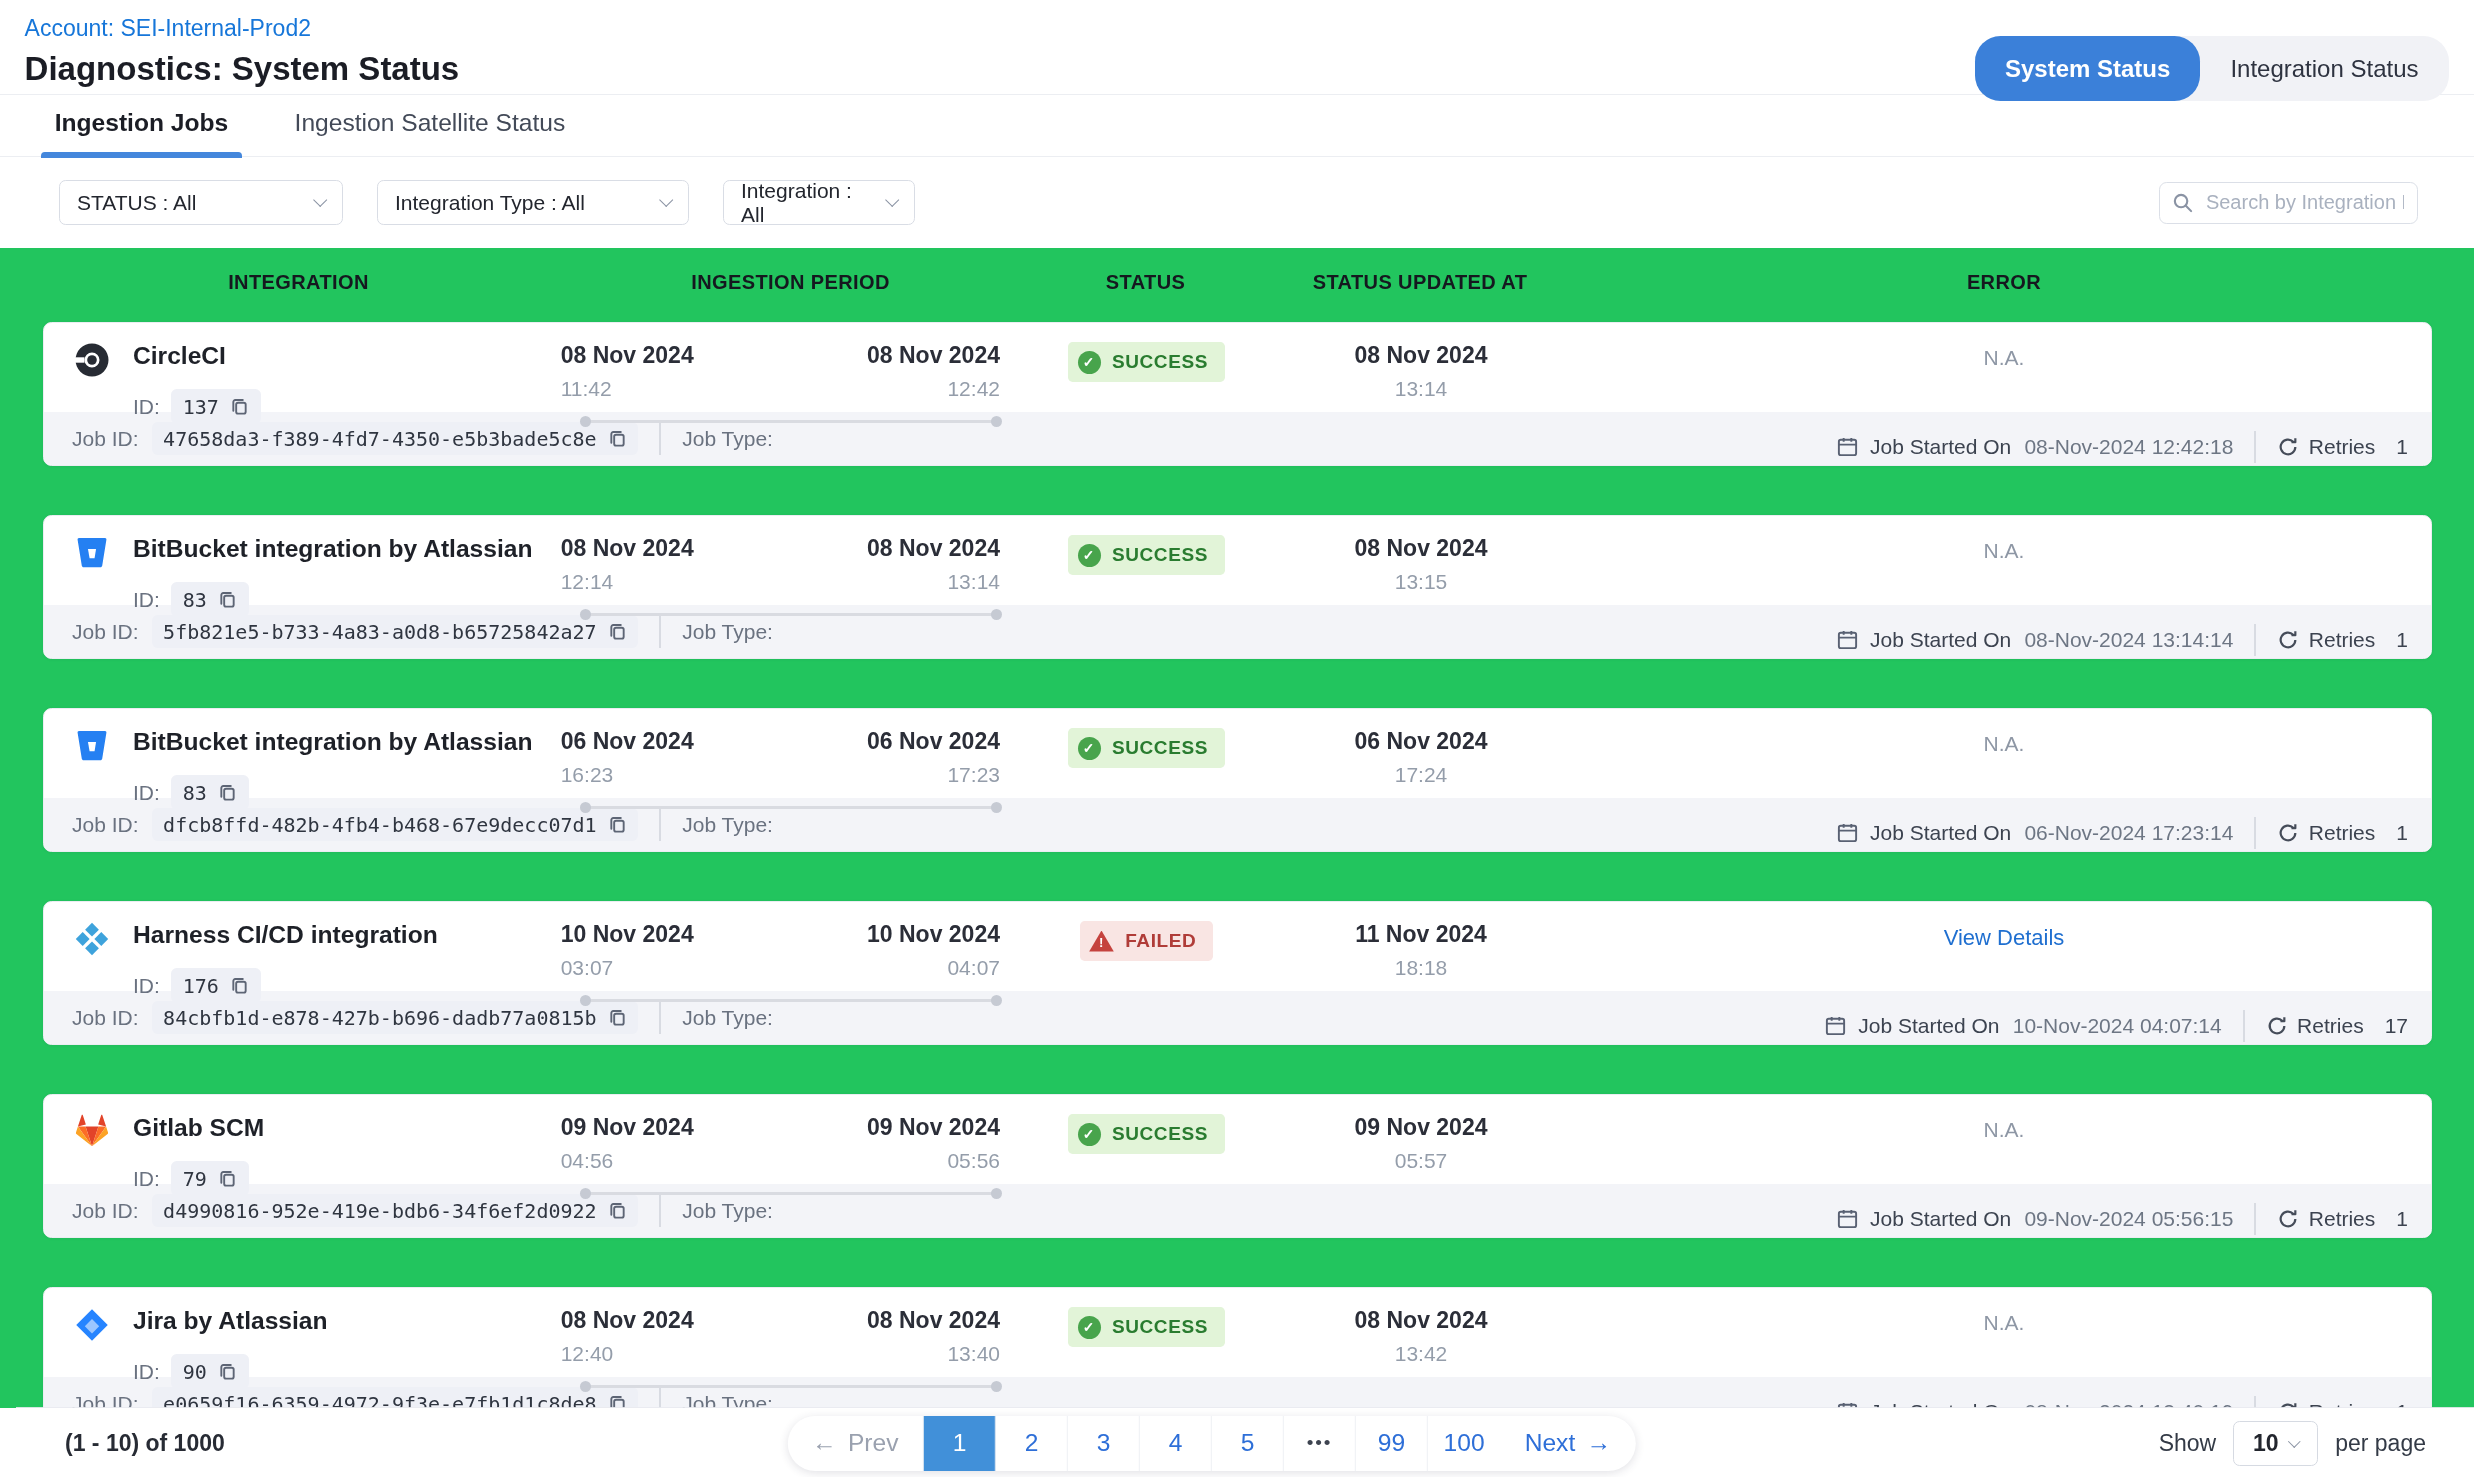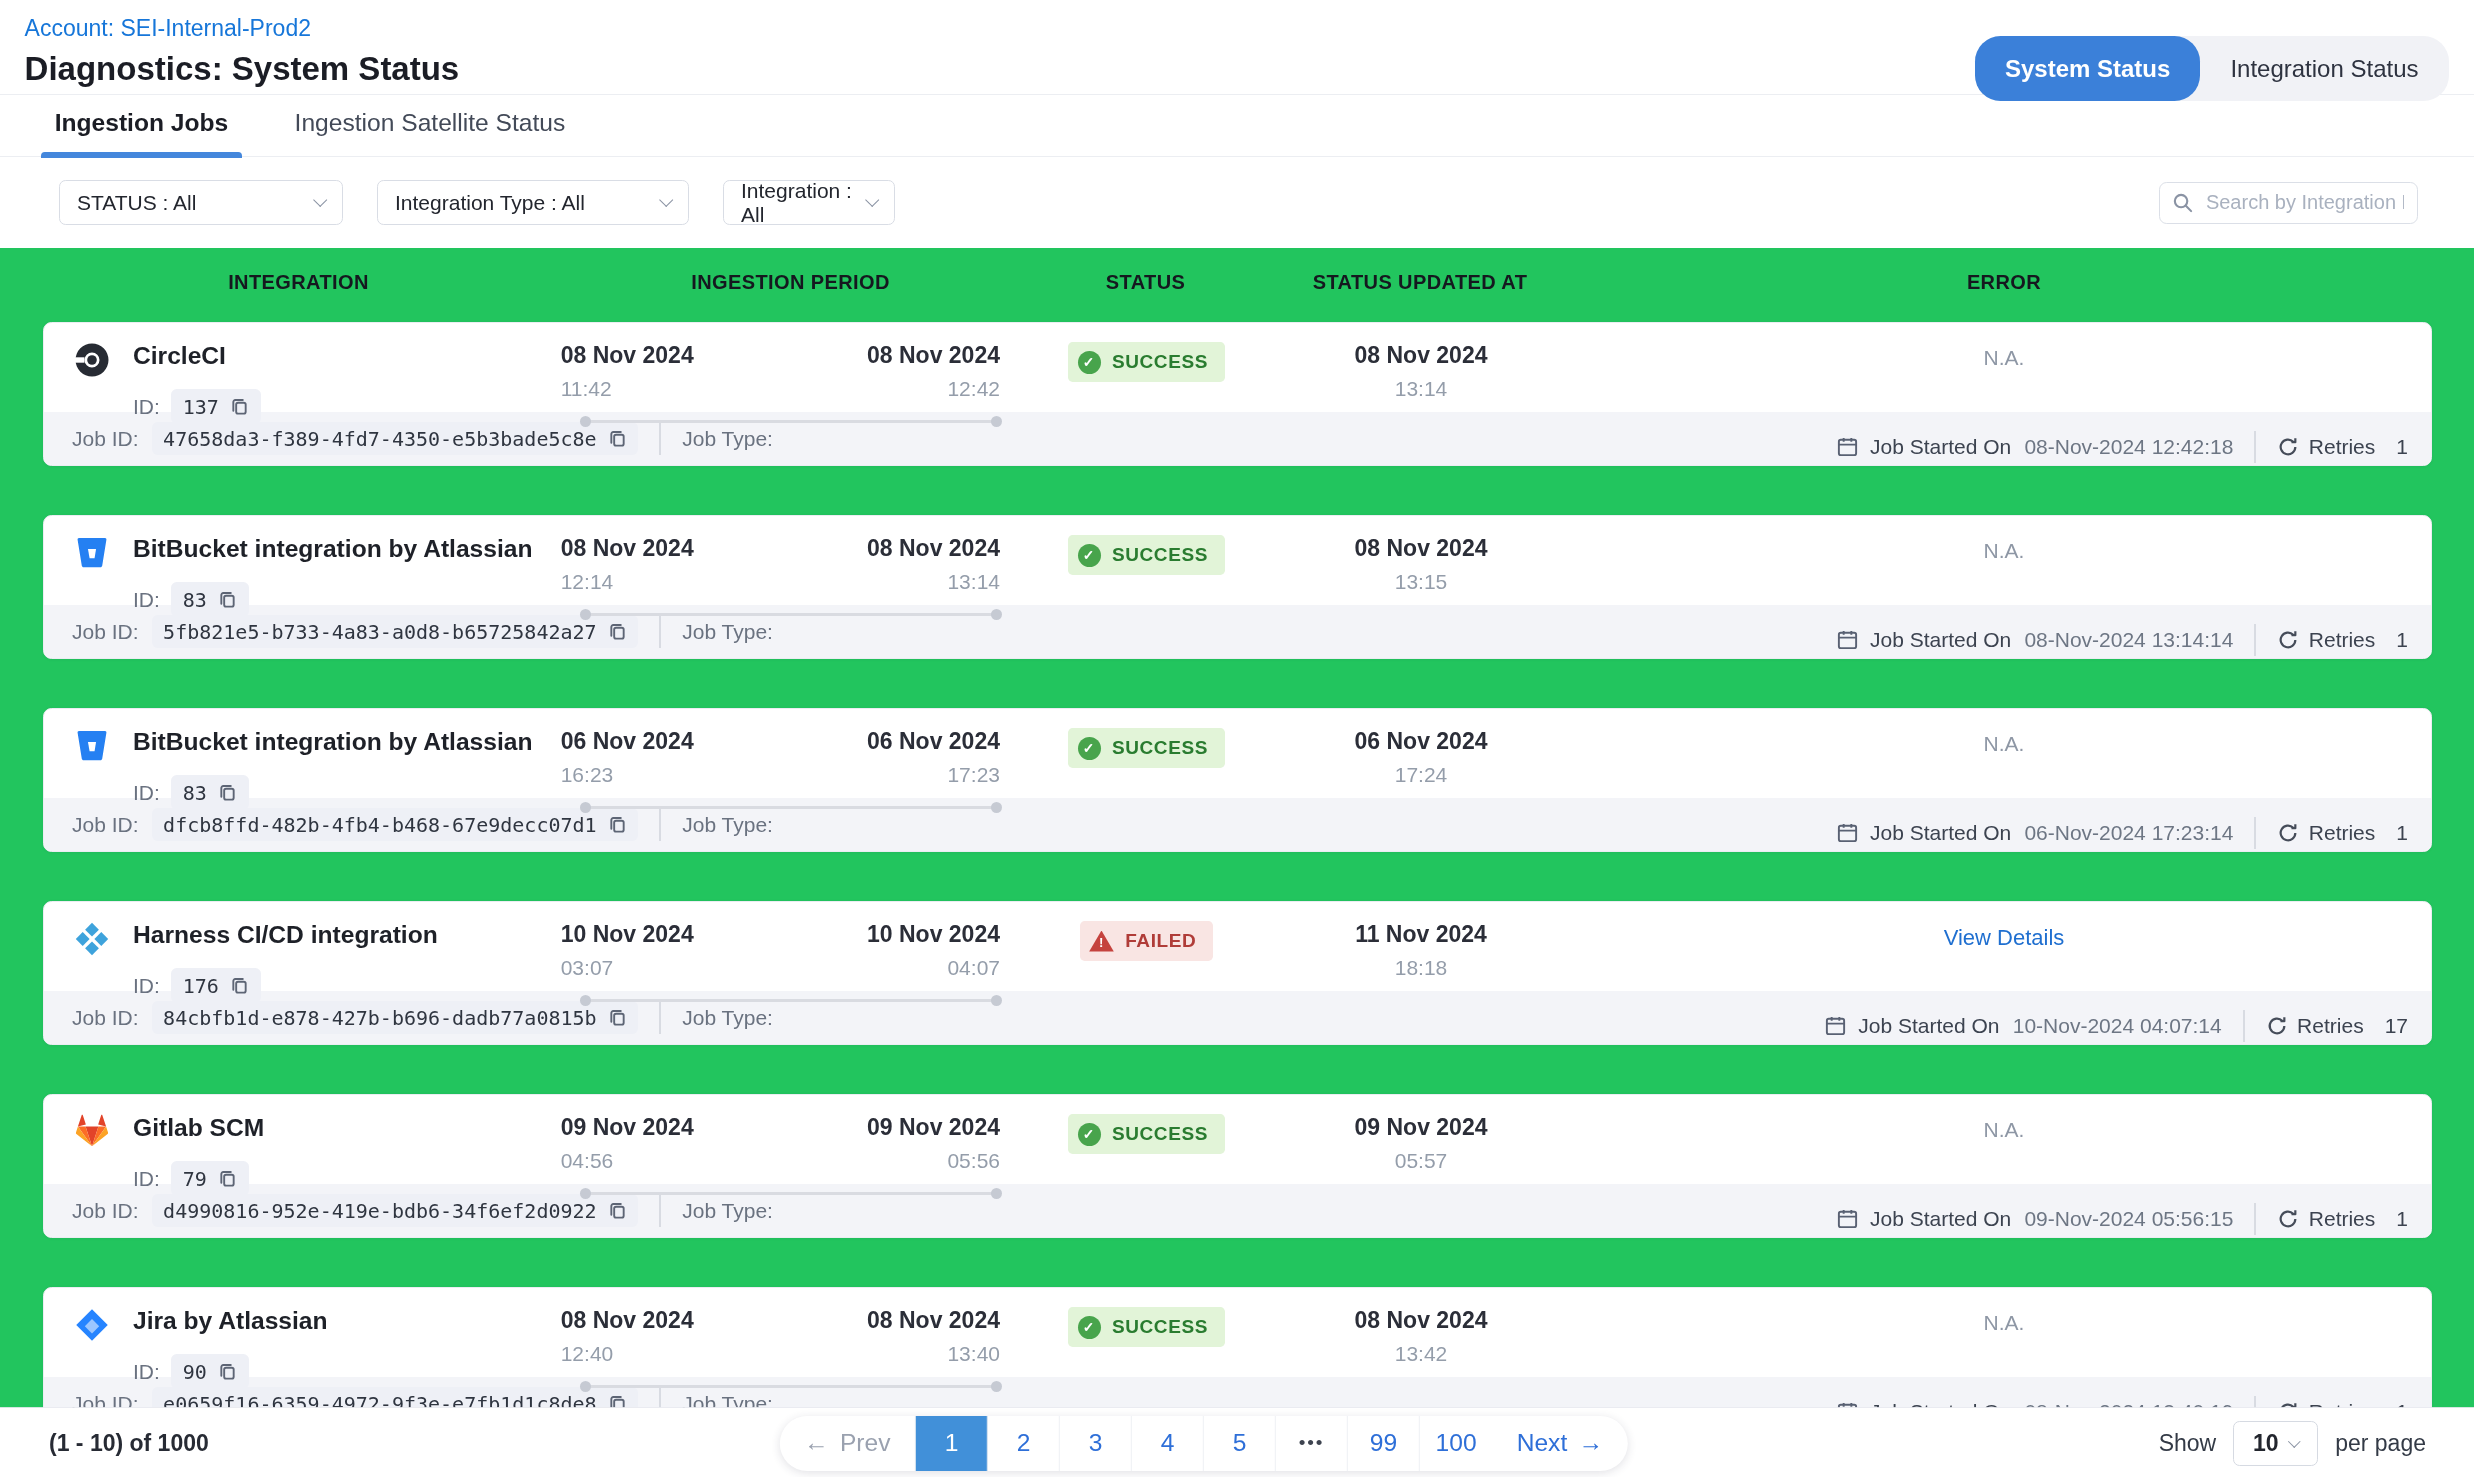--- a/index.html
+++ b/index.html
@@ -17,21 +17,21 @@
   .toggle .opt { height:65px; padding:0 30px; display:flex; align-items:center; font-size:24px; color:#2e3340; border-radius:25.5px; cursor:pointer; white-space:nowrap; }
   .toggle .opt.active { background:#3b80d9; color:#fff; font-weight:600; }
   
   .tabs { height:62px; padding-left:49px; border-bottom:1.9px solid #eceef2; display:flex; align-items:flex-end; gap:55px; background:#fff; }
   .tab { font-size:24.6px; color:#434a58; padding:0 5.7px 19px; position:relative; cursor:pointer; }
   .tab.active { font-weight:700; color:#1b1d25; }
   .tab.active::after { content:""; position:absolute; left:-7.6px; right:-7.6px; bottom:-1.9px; height:5.7px; background:#4487dc; border-radius:3.8px 3.8px 0 0; }
   
   .filterbar { height:91px; padding:0 57px 0 59px; display:flex; align-items:center; gap:34px; background:#fff; }
   .select { height:45px; border:1.9px solid #d9dde5; border-radius:6.6px; background:#fff; display:flex; align-items:center; justify-content:space-between; padding:0 17px; font-size:21px; color:#23262e; cursor:pointer; }
-  .sel-1 { width:284px; } .sel-2 { width:312px; } .sel-3 { width:172px; }
+  .sel-1 { width:284px; } .sel-2 { width:312px; } .sel-3 { width:192px; }
   .chev { width:10.4px; height:10.4px; border-right:1.9px solid #8a93a3; border-bottom:1.9px solid #8a93a3; transform:rotate(45deg); margin-top:-4.7px; flex:0 0 auto; margin-left:13.2px; }
   .search { margin-left:auto; width:259px; height:42px; border:1.9px solid #dbdfe7; border-radius:7.6px; background:#fff; display:flex; align-items:center; gap:9.5px; padding:0 11.4px; }
   .search svg { flex:0 0 auto; }
   .search input { border:0; outline:0; width:100%; font-size:20px; color:#3a4150; font-family:inherit; background:transparent; }
   .search input::placeholder { color:#a9b1bf; }
   
   .content { background:#22c55e; height:1160px; padding:23px 43px 0; overflow:hidden; }
   .grid-cols { display:grid; grid-template-columns:511px 473px 237px 312px 1fr; }
   .thead { margin-bottom:28px; }
   .th { font-size:20px; font-weight:700; color:#15181f; letter-spacing:0.4px; text-align:center; }
@@ -65,21 +65,21 @@
   .c-err .err-text.link { color:#1f6fd0; font-size:22px; cursor:pointer; }
   .sub { background:#f3f4f8; height:53px; display:flex; align-items:center; padding:0 23px 0 28px; font-size:21px; color:#6a7280; }
   .sub .chip { margin-left:13.2px; padding:4.7px 11.4px; font-size:20px; }
   .vdiv { width:1.9px; height:32px; background:#d8dbe2; margin:0 21px; flex:0 0 auto; }
   .sub-right { margin-left:auto; display:flex; align-items:center;margin-top:16px; }
   .sub-right .lbl-dark { color:#3c4350; margin:0 13.2px 0 11.4px; white-space:nowrap; }
   .sub-right .started-val { color:#6d7684; white-space:nowrap; }
   .retries-lbl { color:#3c4350; margin-left:9.5px; }
   .retries-val { color:#3c4350; margin-left:21px; }
   
-  .footer { position:absolute; left:0; right:0; bottom:0; height:70px; background:#fff; box-shadow:0 -0.9px 0 #e9eaf0; display:flex; align-items:center; padding:0 49px; }
+  .footer { position:absolute; left:16px; right:0; bottom:0; height:70px; background:#fff; box-shadow:0 -0.9px 0 #e9eaf0; display:flex; align-items:center; padding:0 49px; }
   .range { font-size:23px; font-weight:600; color:#272b34; }
   .pager { position:absolute; left:50%; transform:translateX(-54%); display:flex; background:#fff; border-radius:28px; box-shadow:0 1.9px 9.5px rgba(40,45,70,.14); overflow:hidden; }
   .pg { min-width:72px; height:55px; display:flex; align-items:center; justify-content:center; font-size:24.6px; color:#2e6fd8; border-right:0.9px solid #eef0f4; padding:0 11.4px; cursor:pointer; }
   .pager .pg:last-child { border-right:0; }
   .pg.prev { color:#9aa1af; padding:0 24.6px; gap:11.4px; }
   .pg.next { padding:0 24.6px; gap:11.4px; }
   .pg.active { background:#4190d9; color:#fff; }
   .pg.dots { color:#3e4450; font-size:19px; letter-spacing:1.9px; cursor:default; }
   .show-group { margin-left:auto; display:flex; align-items:center; gap:17px; font-size:23px; color:#333a46; }
   .pp-select { width:85px; height:45px; border:1.9px solid #d6dae2; border-radius:6.6px; background:#fff; display:flex; align-items:center; justify-content:center; gap:11.4px; font-size:23px; font-weight:600; color:#23262e; cursor:pointer; }

